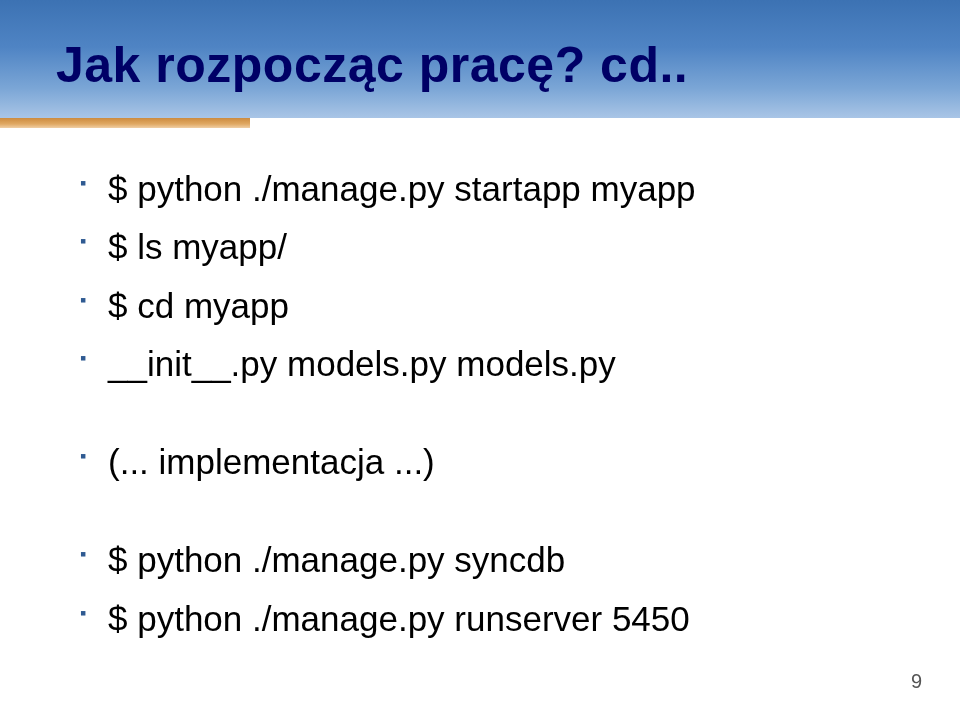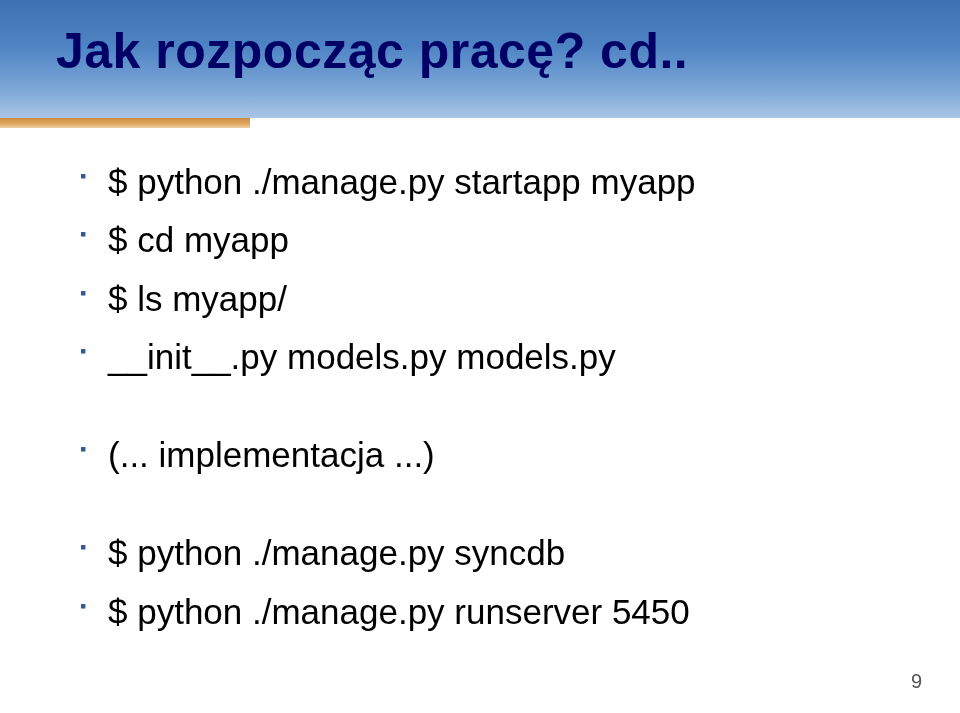--- a/index.html
+++ b/index.html
@@ -28,30 +28,30 @@
   .accent-strip {
     position: absolute;
     top: 118px;
     left: 0;
     width: 250px;
     height: 10px;
     background: linear-gradient(to bottom, #cc8b3f 0%, #e0a964 60%, #f0cfa5 100%);
   }
   .title {
     position: absolute;
-    top: 22px;
+    top: 36px;
     left: 56px;
     font-size: 50px;
     font-weight: bold;
     color: #000066;
     letter-spacing: 0.5px;
   }
   .content {
     position: absolute;
-    top: 155px;
+    top: 162px;
     left: 80px;
     width: 800px;
   }
   ul.bullets {
     list-style: none;
     margin: 0;
     padding: 0;
   }
   ul.bullets > li {
     position: relative;
@@ -87,22 +87,22 @@
 
 <div class="slide">
   <div class="title-band"></div>
   <div class="accent-strip"></div>
 
   <div class="title">Jak rozpocząc pracę? cd..</div>
 
   <div class="content">
     <ul class="bullets">
       <li>$ python ./manage.py startapp myapp</li>
+      <li>$ ls myapp/</li>
       <li>$ cd myapp</li>
-      <li>$ ls myapp/</li>
       <li>__init__.py  models.py  models.py</li>
     </ul>
     <div class="spacer"></div>
     <ul class="bullets">
       <li class="italic">(... implementacja ...)</li>
     </ul>
     <div class="spacer"></div>
     <ul class="bullets">
       <li>$ python ./manage.py syncdb</li>
       <li>$ python ./manage.py runserver 5450</li>

